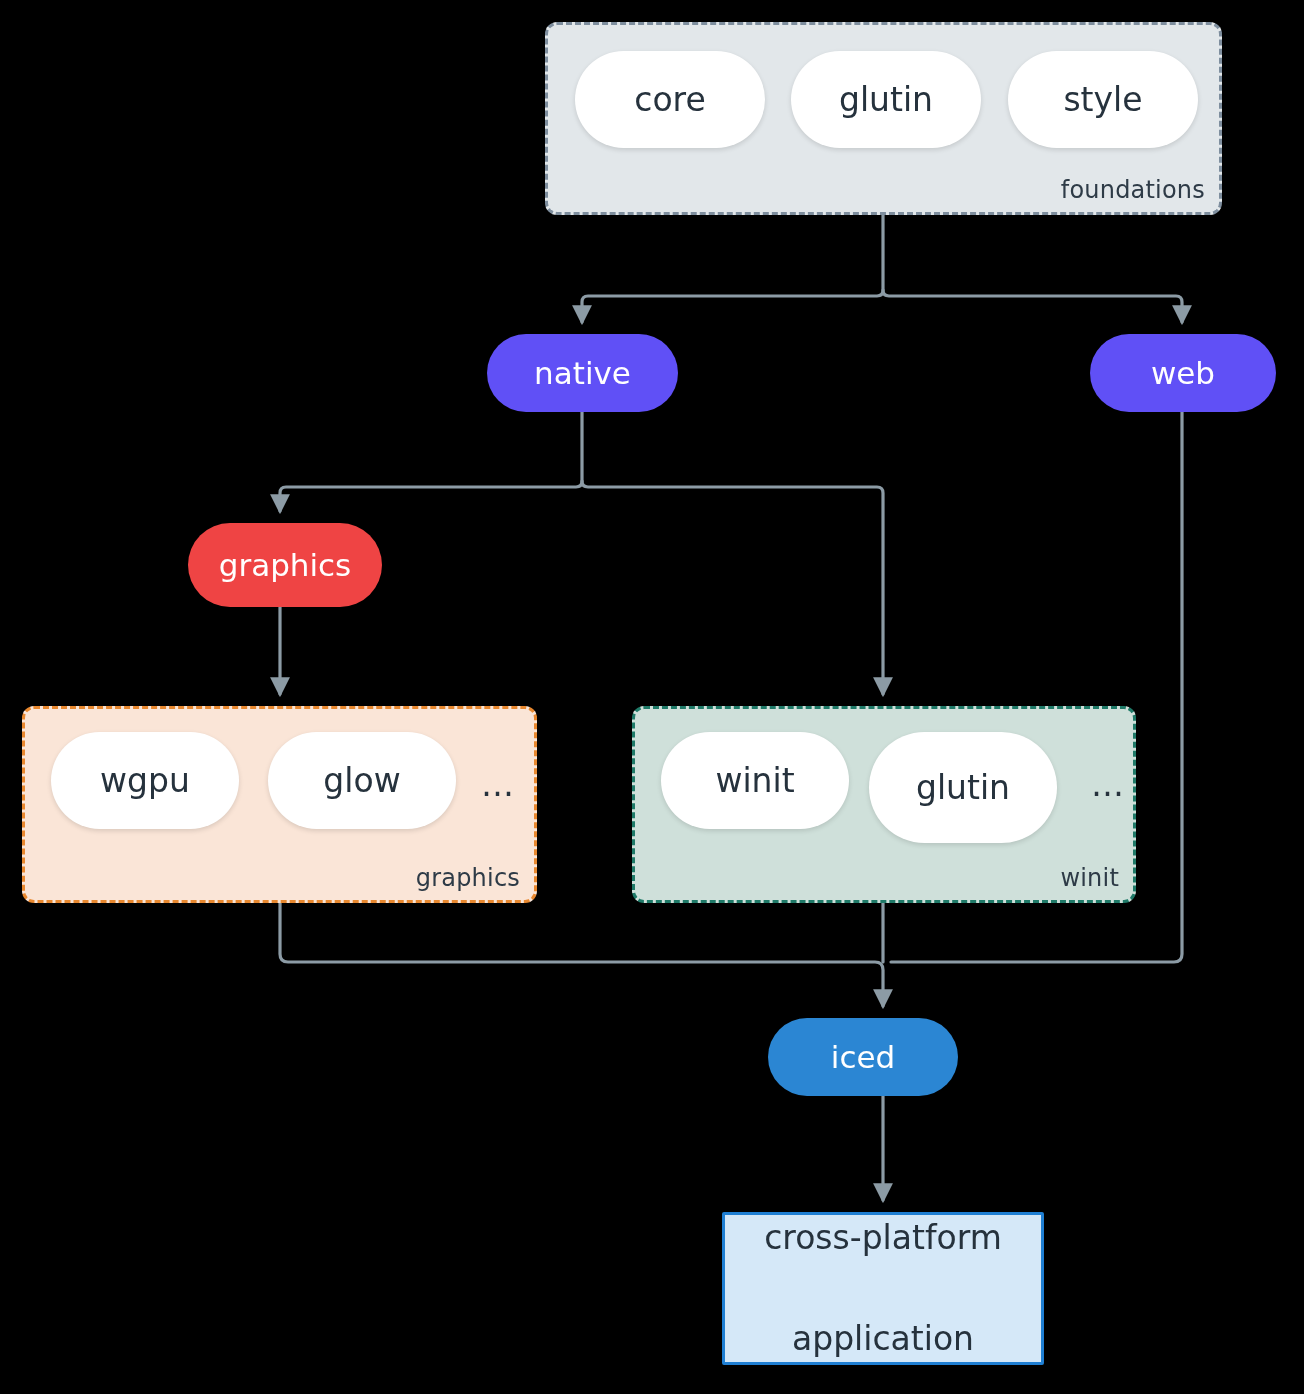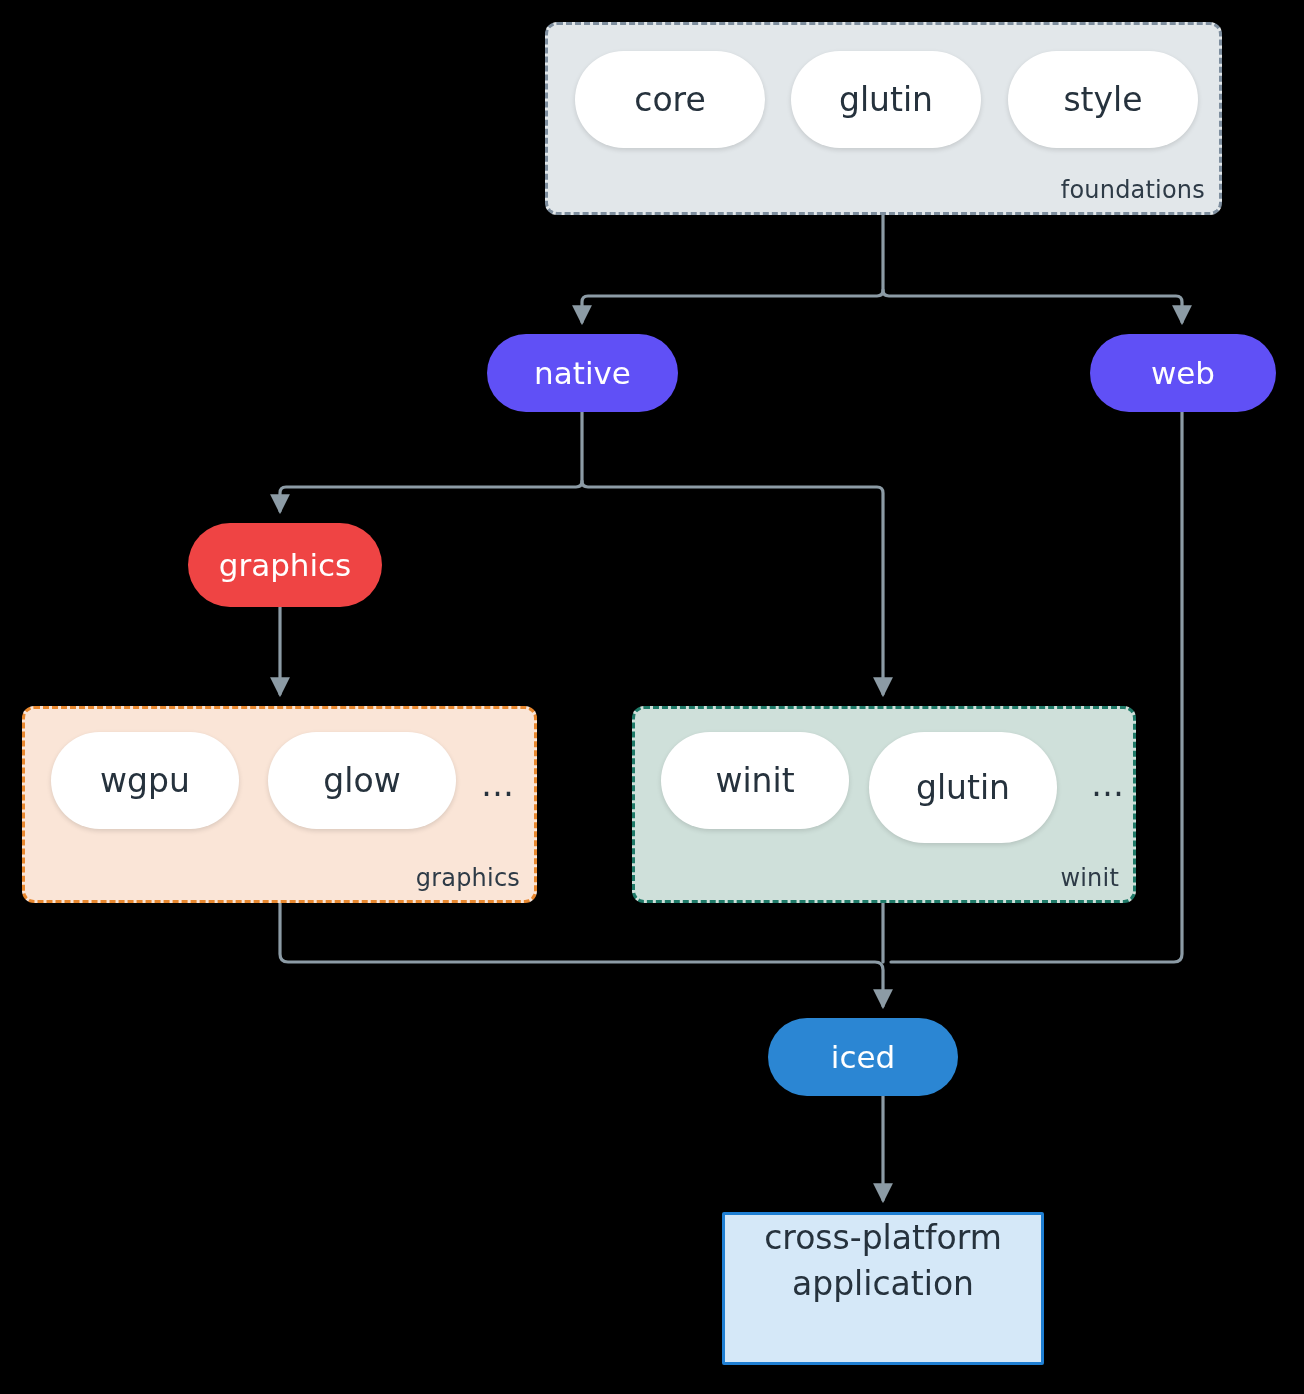--- a/index.html
+++ b/index.html
@@ -106,25 +106,26 @@
   #node-application {
     position: absolute;
     left: 722px; top: 1212px; width: 322px; height: 153px;
     box-sizing: border-box;
     background: #D5E8F8;
     border: 3px solid #1F7FD3;
     border-radius: 2px;
     display: flex;
     flex-direction: column;
     align-items: center;
-    justify-content: flex-start;
+    justify-content: space-between;
     font-size: 33px;
     color: #26323D;
     line-height: 1.38;
     text-align: center;
+    gap: 32px;
   }
 </style>
 </head>
 <body>
 
 <div id="stage">
 
   <svg id="edge-layer" viewBox="0 0 1304 1394" width="1304" height="1394" aria-hidden="true">
     <defs>
       <marker id="arrowhead" viewBox="0 0 10 10" refX="8.4" refY="5" markerWidth="6.2" markerHeight="6.2" orient="auto-start-reverse">

